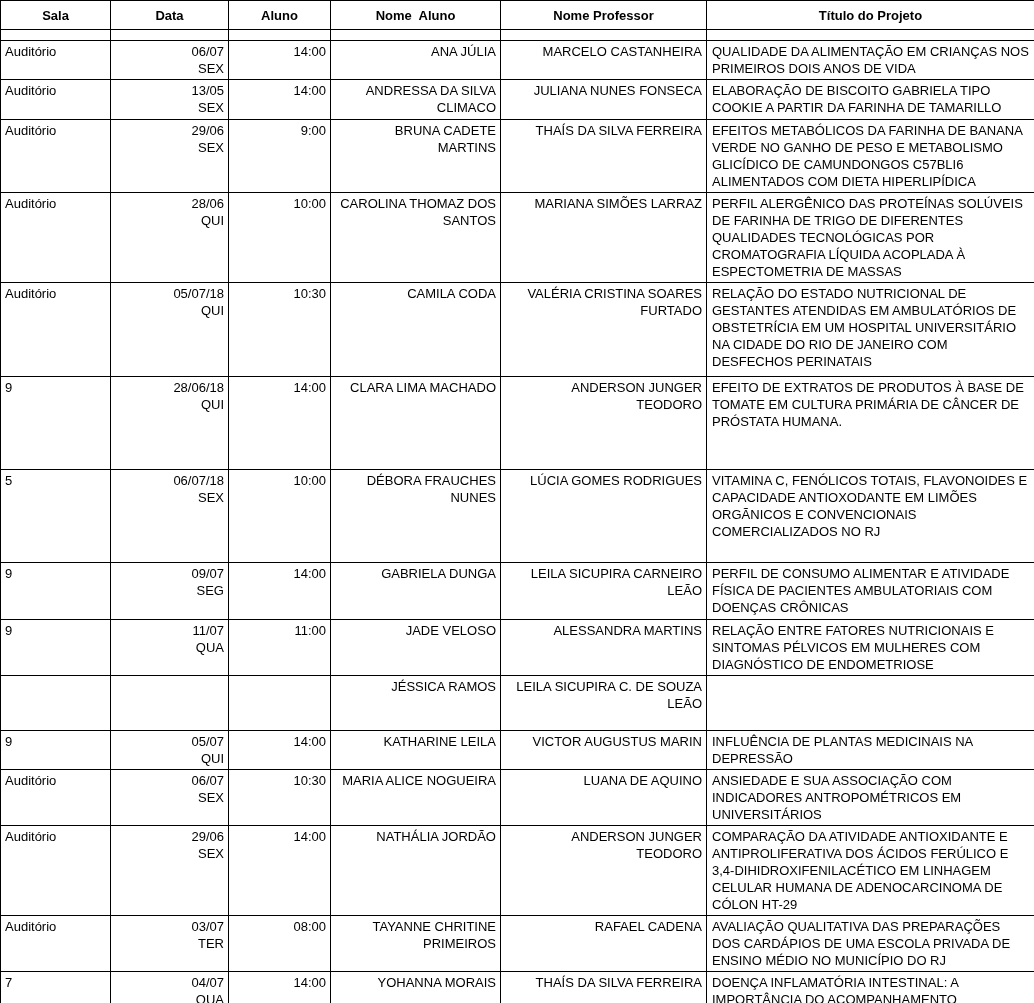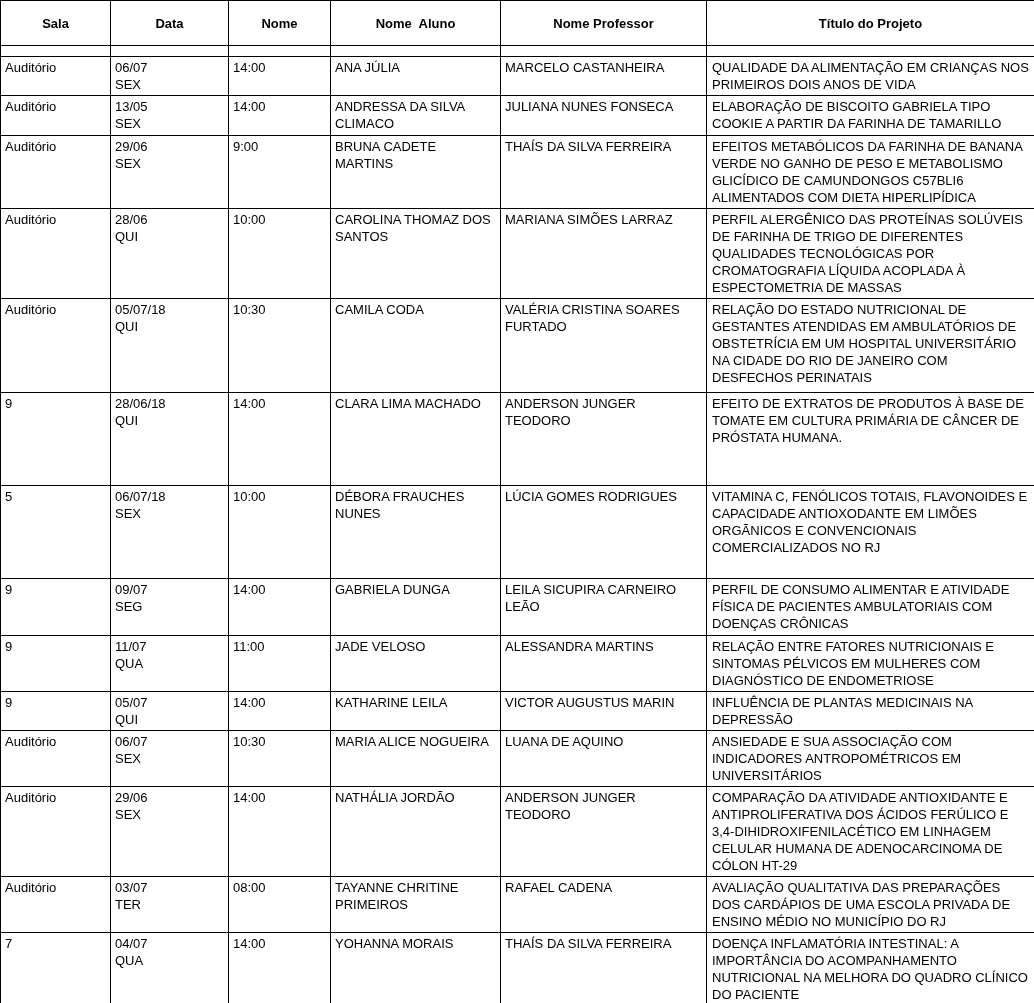--- a/index.html
+++ b/index.html
@@ -1,42 +1,42 @@
 <!DOCTYPE html>
 <html><head>
 <meta charset="utf-8">
 <style>
   html,body{margin:0;padding:0;background:#fff;}
   body{font-family:"Liberation Sans",sans-serif;color:#000;}
   table{border-collapse:collapse;table-layout:fixed;width:1034px;font-size:13px;}
   th,td{border:1px solid #000;overflow:hidden;}
-  th{font-weight:bold;text-align:center;vertical-align:middle;height:24px;padding:10px;white-space:pre-wrap;font-size:13px;}
+  th{font-weight:bold;text-align:center;vertical-align:middle;height:24px;padding:2px;white-space:pre-wrap;font-size:13px;}
   td{vertical-align:top;padding:2px 4px;line-height:17px;white-space:pre-line;}
   td.col-sala{text-align:left;padding-right:16px;}
-  td.col-data,td.col-hora,td.col-aluno,td.col-professor{text-align:left;}
+  td.col-data,td.col-hora,td.col-aluno,td.col-professor{text-align:right;}
   td.col-titulo{text-align:left;padding-left:5px;}
   tr.spacer td{padding:0;height:10px;}
 </style>
 </head>
 <body>
 
 <table>
   <colgroup>
     <col style="width:110px">
     <col style="width:118px">
     <col style="width:102px">
     <col style="width:170px">
     <col style="width:206px">
     <col style="width:328px">
   </colgroup>
   <thead>
     <tr>
       <th>Sala</th>
       <th>Data</th>
-      <th>Nome</th>
+      <th>Aluno</th>
       <th>Nome  Aluno</th>
       <th>Nome Professor</th>
       <th>Título do Projeto</th>
     </tr>
   </thead>
   <tbody>
       <tr class="spacer">
         <td></td>
         <td></td>
         <td></td>
@@ -118,20 +118,28 @@
       </tr>
       <tr style="height: 55px;">
         <td class="col-sala">9</td>
         <td class="col-data">11/07
 QUA</td>
         <td class="col-hora">11:00</td>
         <td class="col-aluno">JADE VELOSO</td>
         <td class="col-professor">ALESSANDRA MARTINS</td>
         <td class="col-titulo">RELAÇÃO ENTRE FATORES NUTRICIONAIS E SINTOMAS PÉLVICOS EM MULHERES COM DIAGNÓSTICO DE ENDOMETRIOSE</td>
       </tr>
+      <tr style="height: 55px;">
+        <td class="col-sala"></td>
+        <td class="col-data"></td>
+        <td class="col-hora"></td>
+        <td class="col-aluno">JÉSSICA RAMOS</td>
+        <td class="col-professor">LEILA SICUPIRA C. DE SOUZA LEÃO</td>
+        <td class="col-titulo"></td>
+      </tr>
       <tr style="height: 37px;">
         <td class="col-sala">9</td>
         <td class="col-data">05/07
 QUI</td>
         <td class="col-hora">14:00</td>
         <td class="col-aluno">KATHARINE LEILA</td>
         <td class="col-professor">VICTOR AUGUSTUS MARIN</td>
         <td class="col-titulo">INFLUÊNCIA DE PLANTAS MEDICINAIS NA DEPRESSÃO</td>
       </tr>
       <tr style="height: 55px;">

